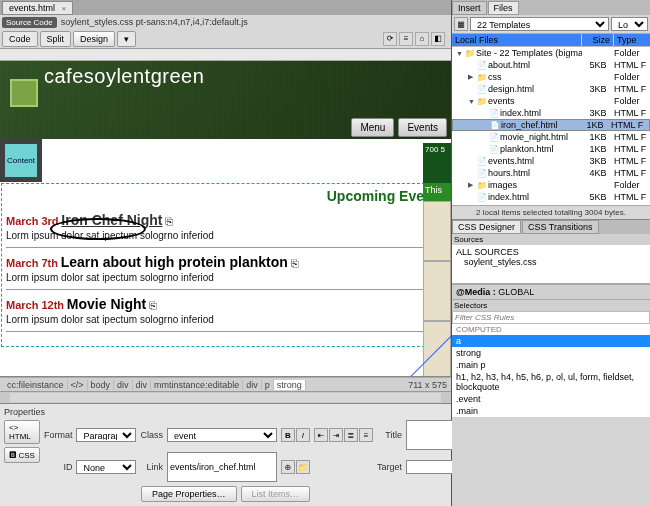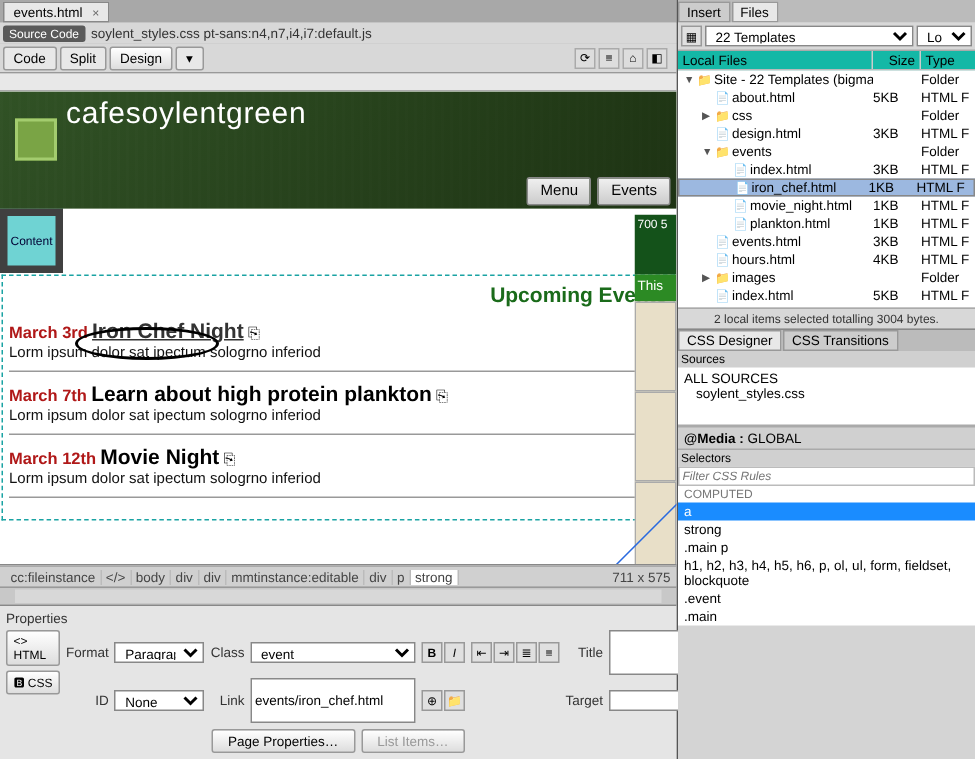--- a/index.html
+++ b/index.html
@@ -62,31 +62,31 @@
 .bot-btns { display: flex; gap: 4px; justify-content: center; padding: 2px; }
 .btn-w { background: linear-gradient(#fff,#ddd); border: 1px solid #999; padding: 2px 10px; font-size: 9px; border-radius: 2px; }
 .btn-w.disabled { color: #999; }
 
 
 .s-tabs { display: flex; background: #bbb; height: 15px; align-items: flex-end; }
 .s-tab { background: #ccc; border: 1px solid #999; padding: 1px 5px; font-size: 9px; margin-right: 1px; }
 .s-tab.active { background: #e8e8e8; }
 .s-bar { background: #d8d8d8; padding: 2px; display: flex; gap: 2px; border-bottom: 1px solid #aaa; }
 .s-sel { background: #fff; border: 1px solid #888; font-size: 9px; padding: 1px 2px; flex: 1; height: 14px; }
-.s-list-hdr { display: flex; background: #14b8a6; border-bottom: 1px solid #bbb; font-size: 9px; }
+.s-list-hdr { display: flex; background: #3b82f6; border-bottom: 1px solid #bbb; font-size: 9px; }
 .s-col-n { flex: 1; padding: 1px 3px; border-right: 1px solid #ccc; }
 .s-col-s { width: 32px; padding: 1px 3px; border-right: 1px solid #ccc; text-align: right; }
 .s-col-t { width: 36px; padding: 1px 3px; }
 .file-tree { background: #fff; font-size: 9px; overflow: hidden; height: 158px; }
 .ft-row { display: flex; align-items: center; height: 12px; padding-left: 2px; white-space: nowrap; }
 .ft-row.sel { background: #9cb8e0; }
 .ft-tw { width: 8px; font-size: 7px; color: #555; }
 .ft-ic { width: 12px; text-align: center; font-size: 8px; }
 .ft-nm { flex: 1; overflow: hidden; }
-.ft-sz { width: 32px; text-align: left; padding-right: 0; }
+.ft-sz { width: 32px; text-align: center; padding-right: 0; }
 .ft-tp { width: 36px; overflow: hidden; }
 .s-status { background: #d8d8d8; font-size: 8px; padding: 2px 4px; border-top: 1px solid #aaa; text-align: center; color: #333; }
 .css-tabs { display: flex; background: #bbb; height: 15px; align-items: flex-end; border-top: 1px solid #888; }
 .src-panel { background: #fff; padding: 2px 4px; font-size: 9px; height: 50px; border-bottom: 1px solid #aaa; }
 .src-panel .hdr-s { background: #d0d0d0; font-size: 8px; padding: 1px 2px; margin: -2px -4px 2px -4px; }
 .media-bar { background: #d0d0d0; font-size: 9px; padding: 2px 4px; border-top: 1px solid #aaa; }
 .sel-hdr { background: #d0d0d0; font-size: 8px; padding: 1px 2px; border-top: 1px solid #aaa; }
 .filter-inp { width: 100%; background: #fff; border: 1px solid #bbb; font-size: 8px; padding: 1px 2px; font-style: italic; color: #aaa; }
 .sel-list { background: #fff; font-size: 9px; }
 .sel-item { padding: 1px 4px; }

